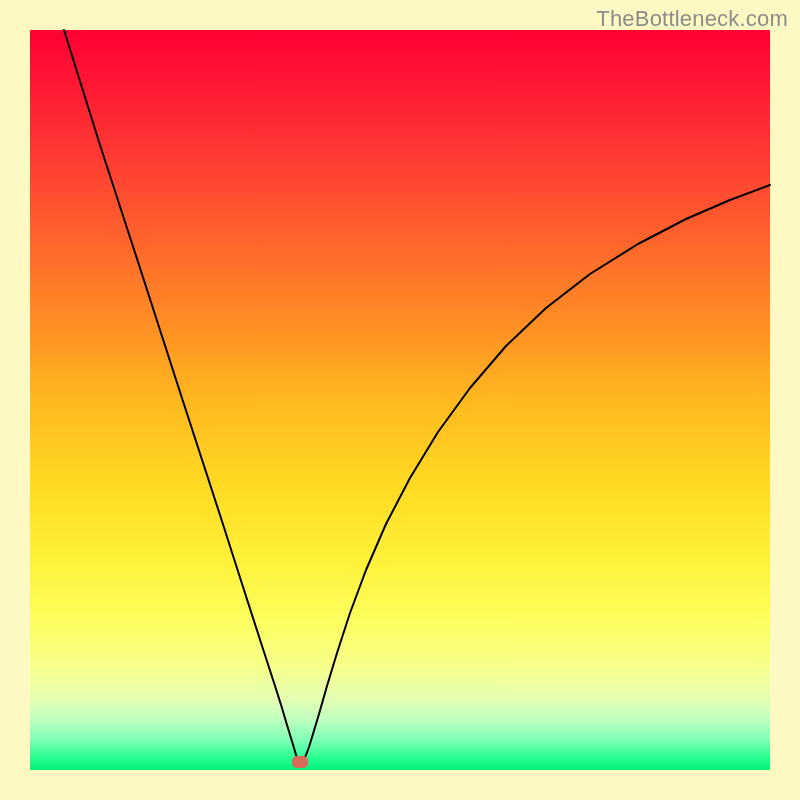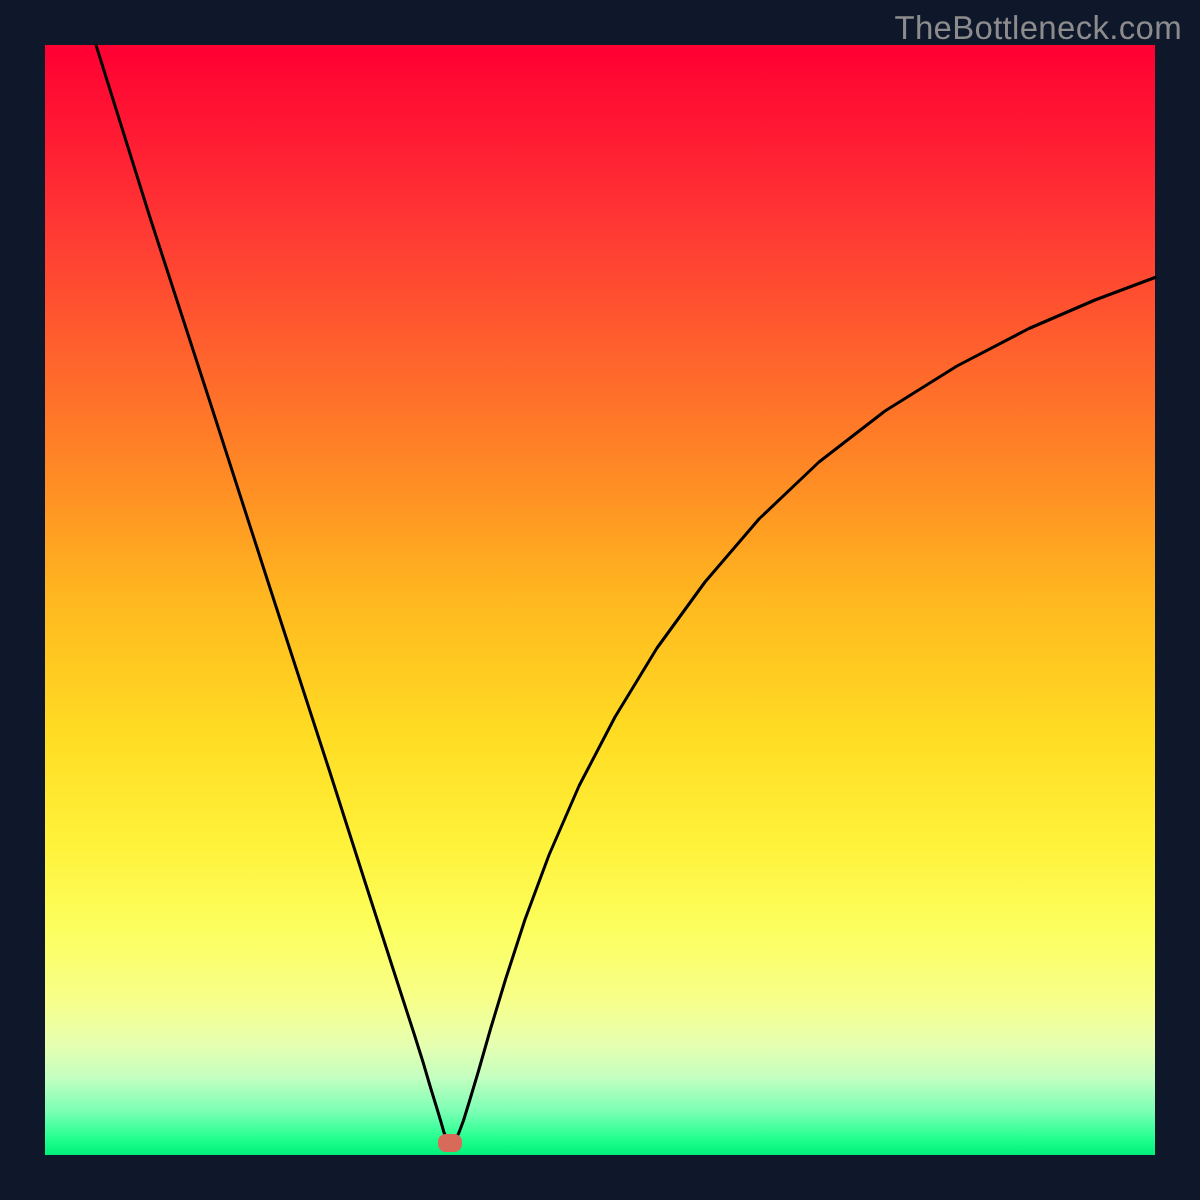--- a/index.html
+++ b/index.html
@@ -8,21 +8,21 @@
     width: 800px;
     height: 800px;
     background: #000;
     font-family: Arial, Helvetica, sans-serif;
     overflow: hidden;
   }
   .frame {
     position: relative;
     width: 800px;
     height: 800px;
-    background: #0f172a;
+    background: #fef9c3;
   }
   .plot-area {
     position: absolute;
     left: 30px;
     top: 30px;
     width: 740px;
     height: 740px;
     
     background: linear-gradient(
       to bottom,

